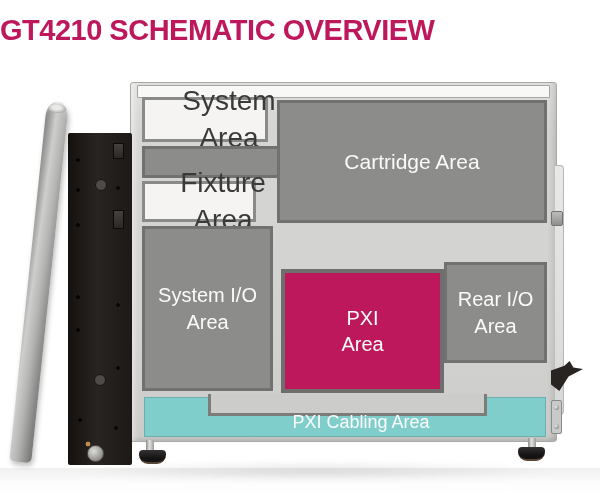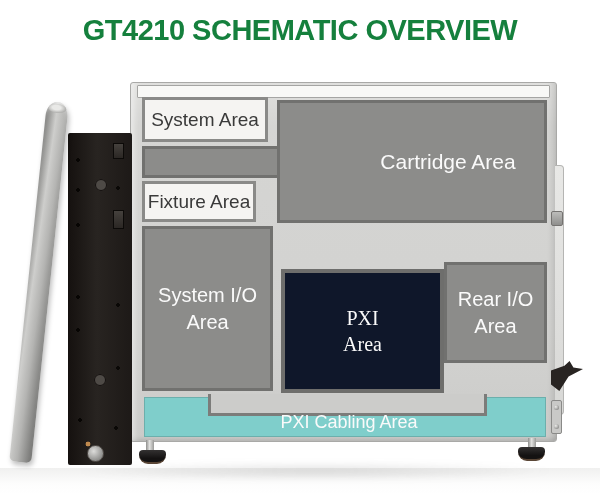--- a/index.html
+++ b/index.html
@@ -4,22 +4,22 @@
 <style>
   html,body{margin:0;padding:0;}
   body{
     width:600px;height:494px;background:#ffffff;overflow:hidden;position:relative;
     font-family:"Liberation Sans","DejaVu Sans",sans-serif;
   }
   .abs{position:absolute;box-sizing:border-box;}
 
   
   #title{
-    left:0;top:14px;width:600px;text-align:center;
-    font-size:29px;font-weight:700;letter-spacing:-0.5px;color:#15803d;
+    left:0;top:14px;width:600px;text-align:left;
+    font-size:29px;font-weight:700;letter-spacing:-0.5px;color:#be185d;
   }
 
   
   #chassis{
     left:130px;top:82px;width:427px;height:360px;
     background:linear-gradient(180deg,#E0E0DE 0%,#D5D5D3 12%,#D2D2D0 70%,#CBCBC9 100%);
     border:1px solid #A9A9A7;border-radius:3px;
     box-shadow:inset -7px 0 6px -4px rgba(0,0,0,0.12),
                inset 7px 0 6px -4px rgba(255,255,255,0.55),
                inset 0 -4px 4px -2px rgba(0,0,0,0.12);
@@ -48,41 +48,41 @@
   }
   .bracket-dot{width:5px;height:5px;border-radius:50%;background:radial-gradient(circle at 35% 35%,#EDEDEB,#6E6E6C);}
 
   
   .gray-box{background:#8C8C8A;border:3px solid #71716F;}
   .light-box{background:#F5F4F2;border:3px solid #8A8A88;}
   .label{
     width:100%;height:100%;display:flex;align-items:center;justify-content:center;
     text-align:center;white-space:pre-line;line-height:1.32;
   }
-  .label.dark{color:#3A3A3A;font-size:19px;}
+  .label.dark{color:#3A3A3A;font-size:28px;margin-left:24px;}
   .label.white{color:#FAFAFA;font-size:20px;}
 
   #area-system{left:142px;top:97px;width:126px;height:45px;}
   #area-cartridge-bar{left:142px;top:146px;width:139px;height:32px;background:#8C8C8A;
     border:3px solid #71716F;border-right:none;}
   #area-cartridge{left:277px;top:100px;width:270px;height:123px;}
   #area-fixture{left:142px;top:181px;width:114px;height:41px;}
   #area-front-io{left:142px;top:226px;width:131px;height:165px;}
-  #area-pxi{left:281px;top:269px;width:163px;height:124px;background:#0f172a;border:4px solid #6E6E6C;font-family:Liberation Serif, serif;}
+  #area-pxi{left:281px;top:269px;width:163px;height:124px;background:#be185d;border:4px solid #6E6E6C;}
   #area-rear-io{left:444px;top:262px;width:103px;height:101px;}
 
   
   #area-cabling{left:144px;top:397px;width:402px;height:40px;background:#7FCECB;
     border:1px solid rgba(0,0,0,0.15);}
   #cabling-notch{
     left:208px;top:394px;width:279px;height:22px;
     background:#CCCCCA;border:3px solid #7C7C7A;border-top:none;z-index:3;
   }
   #cabling-label{
-    left:148px;top:414px;width:402px;height:17px;z-index:4;
+    left:160px;top:414px;width:402px;height:17px;z-index:4;
     display:flex;align-items:center;justify-content:center;
     color:#FAFAFA;font-size:18px;
   }
 
   
   #black-plate{
     left:68px;top:133px;width:64px;height:332px;
     background-image:
       radial-gradient(circle 3px at 10px 27px,#070503 60%,transparent 62%),
       radial-gradient(circle 3px at 10px 57px,#070503 60%,transparent 62%),
@@ -163,21 +163,21 @@
 <div id="foot-left-cone" class="abs foot-cone"></div>
 <div id="foot-right-stem" class="abs foot-stem"></div>
 <div id="foot-right-cone" class="abs foot-cone"></div>
 
 <div id="area-system" class="abs light-box">
   <div class="label dark">System Area</div>
 </div>
 
 <div id="area-cartridge-bar" class="abs"></div>
 <div id="area-cartridge" class="abs gray-box">
-  <div class="label white" style="font-size:21px;padding-left:36px;">Cartridge Area</div>
+  <div class="label white" style="font-size:21px;">Cartridge Area</div>
 </div>
 
 <div id="area-fixture" class="abs light-box">
   <div class="label dark">Fixture Area</div>
 </div>
 
 <div id="area-front-io" class="abs gray-box">
   <div class="label white">System I/O
 Area</div>
 </div>

